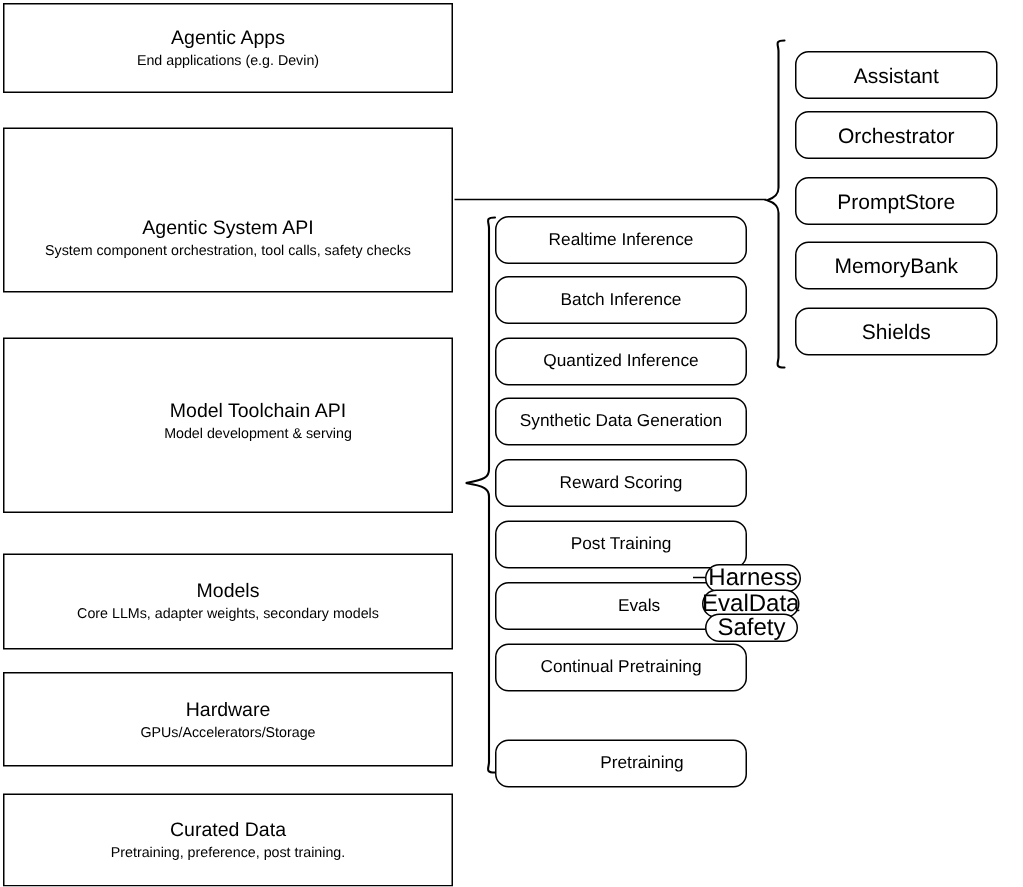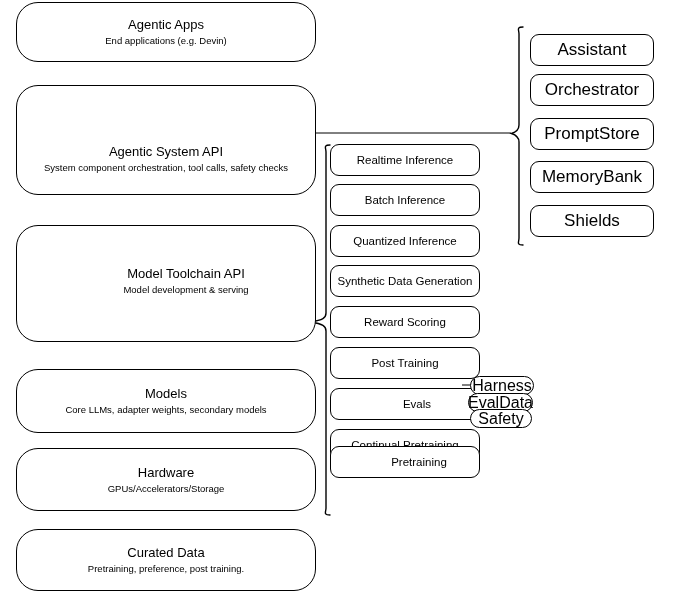--- a/index.html
+++ b/index.html
@@ -35,23 +35,23 @@
     background: #ffffff;
     display: flex;
     flex-direction: column;
     align-items: center;
     justify-content: center;
     text-align: center;
     overflow: hidden;
   }
   
   .layer-node {
-    left: 16px;
+    left: 2px;
     width: 300px;
-    border-radius: 22px;
+    border-radius: 0;
   }
   .layer-node .title {
     font-size: 13px;
     line-height: 16px;
     color: #000;
     white-space: nowrap;
   }
   .layer-node .subtitle {
     font-size: 9.5px;
     line-height: 13px;
@@ -62,35 +62,35 @@
   .layer-inner {
     display: flex;
     flex-direction: column;
     align-items: center;
     justify-content: center;
   }
 
   
   .mid-node {
     left: 330px;
-    width: 150px;
+    width: 168px;
     height: 32px;
     border-radius: 9px;
     font-size: 11.5px;
     line-height: 14px;
     white-space: nowrap;
   }
 
   
   .right-node {
     left: 530px;
-    width: 124px;
+    width: 135px;
     height: 32px;
     border-radius: 9px;
-    font-size: 17px;
+    font-size: 14px;
     line-height: 14px;
     white-space: nowrap;
   }
 
   
   .tag-pill {
     position: absolute;
     box-sizing: border-box;
     border: 1px solid #000000;
     background: #ffffff;
@@ -184,21 +184,21 @@
   <div class="node mid-node" style="top:265px;">Synthetic Data Generation</div>
 
   <div class="node mid-node" style="top:306px;">Reward Scoring</div>
 
   <div class="node mid-node" style="top:347px;">Post Training</div>
 
   <div class="node mid-node" style="top:388px;padding-left:24px;">Evals</div>
 
   <div class="node mid-node" style="top:429px;">Continual Pretraining</div>
 
-  <div class="node mid-node" style="top:446px;padding-left:28px;">Pretraining</div>
+  <div class="node mid-node" style="top:493px;padding-left:28px;">Pretraining</div>
 
   <div class="tag-pill" style="left:470px; top:376px; width:64px; height:19px;">Harness</div>
 
   <div class="tag-pill" style="left:468px; top:393px; width:65px; height:19px;">EvalData</div>
 
   <div class="tag-pill" style="left:470px; top:409px; width:62px; height:19px;">Safety</div>
 
   <div class="node right-node" style="top:34px;">Assistant</div>
 
   <div class="node right-node" style="top:74px;">Orchestrator</div>

